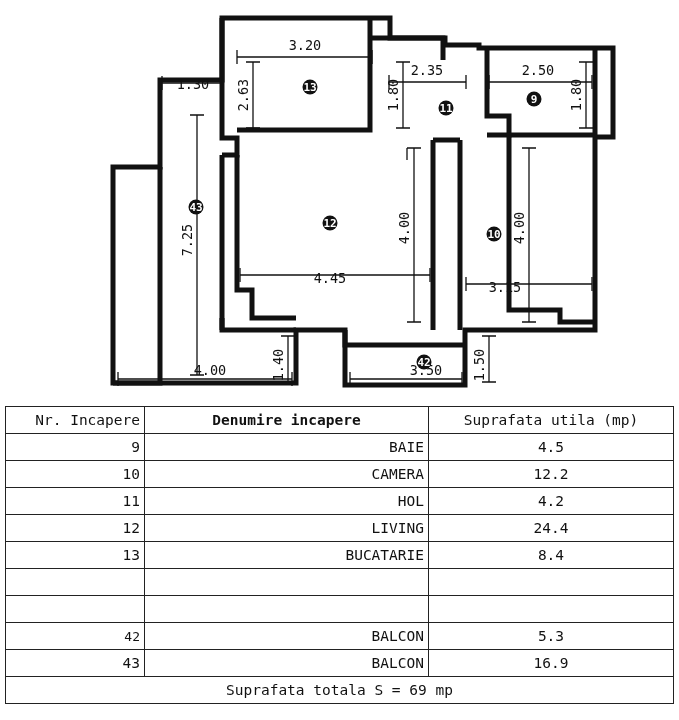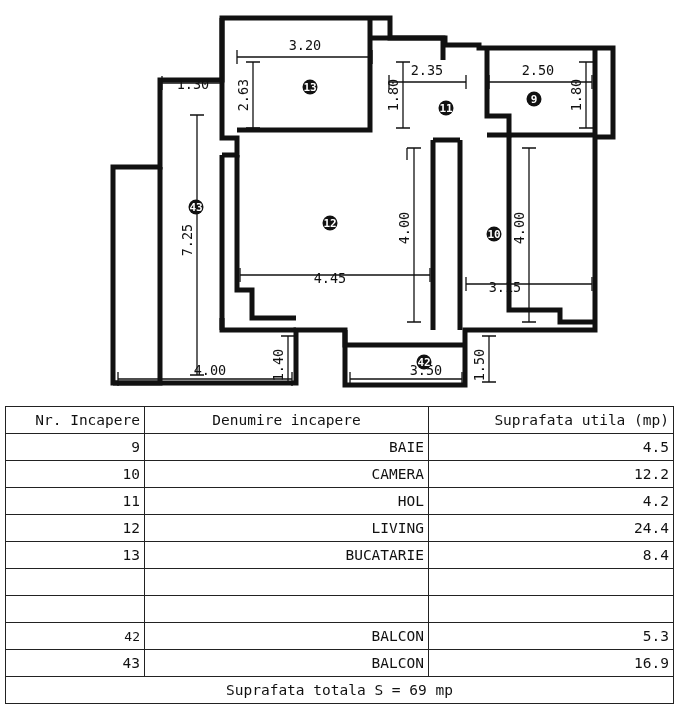--- a/index.html
+++ b/index.html
@@ -55,27 +55,27 @@
   .c-nr {
     width: 130px;
     text-align: right;
   }
   .c-name {
     width: 265px;
     text-align: right;
     padding-left: 14px !important;
   }
   .c-area {
-    text-align: right;
+    text-align: center;
   }
   thead td {
     text-align: center;
     font-size: 14.5px;
   }
-  thead td.c-name { text-align: center; padding-left: 4px !important; }
+  thead td.c-name { text-align: center; padding-left: 4px !important; font-weight: bold; }
   .blank-row td {
     height: 19px;
   }
   .span-row td {
     text-align: center;
     height: 26px;
   }
   .total-row td {
     text-align: center;
     height: 22px;

